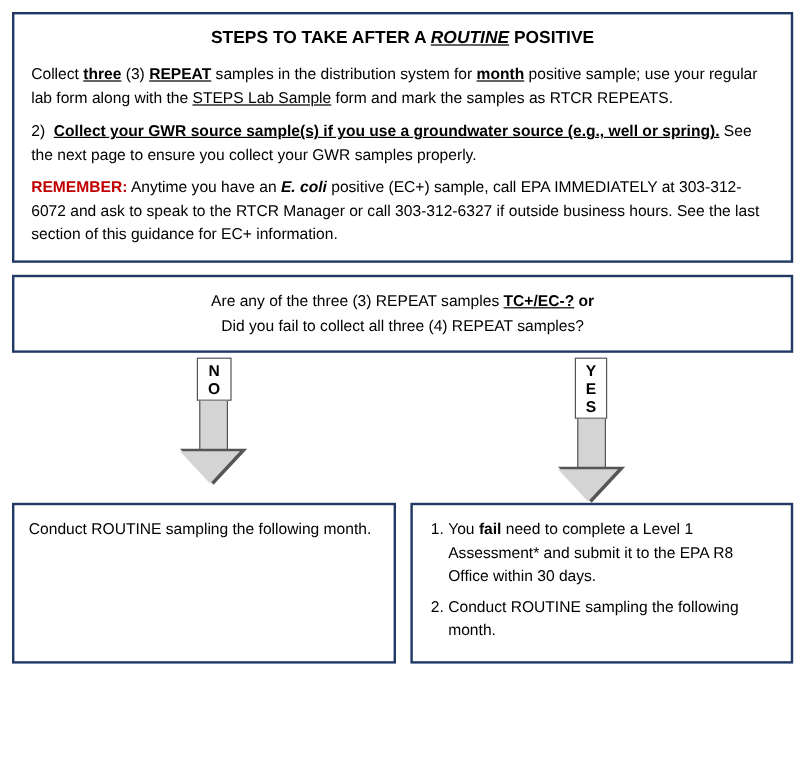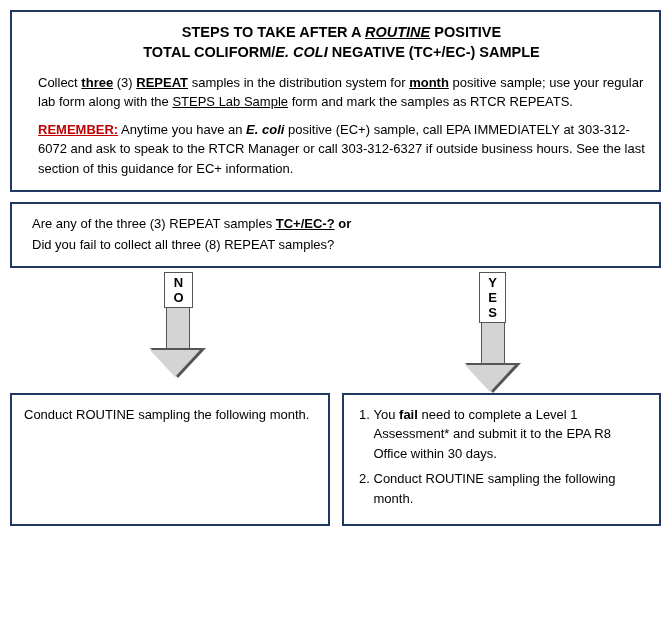--- a/index.html
+++ b/index.html
@@ -7,21 +7,21 @@
       font-family: Arial, sans-serif;
       font-size: 13px;
       background: #fff;
       width: 671px;
       min-height: 635px;
       padding: 10px;
     }
 
     .outer-border {
       border: 2.5px solid #1f3864;
-      padding: 10px 14px 12px 26px;
+      padding: 10px 14px 12px 14px;
       margin-bottom: 10px;
     }
 
     .main-title {
       text-align: center;
       font-size: 14.5px;
       font-weight: bold;
       line-height: 1.4;
       margin-bottom: 10px;
     }
@@ -63,37 +63,36 @@
     }
 
     .remember-block {
       margin-top: 8px;
       line-height: 1.5;
     }
 
     .remember-block .red-bold-underline {
       color: #c00000;
       font-weight: bold;
-      text-decoration: underline;
     }
 
     .remember-block .bold-italic {
       font-weight: bold;
       font-style: italic;
     }
 
     
     .flow-section {
       margin-top: 8px;
     }
 
     .flow-question-box {
       border: 2px solid #1f3864;
       padding: 10px 20px;
-      text-align: left;
+      text-align: center;
       line-height: 1.6;
       font-size: 13px;
       margin-bottom: 0;
     }
 
     .flow-question-box .underline {
       text-decoration: underline;
     }
 
     .flow-question-box .bold {
@@ -164,46 +163,48 @@
   </style>
 </head>
 <body>
 
 <div class="outer-border">
 
   <div class="main-title">
     <div>
       <span>STEPS TO TAKE AFTER A </span><span class="underline-italic">ROUTINE</span><span> POSITIVE</span>
     </div>
-    <div>
-      <span>TOTAL COLIFORM/</span><span class="italic">E. COLI</span><span> NEGATIVE (TC+/EC-) SAMPLE</span>
-    </div>
   </div>
 
   <div class="section">
     <div class="body-text">
       <p>
         Collect <span class="underline bold">three</span> (3) <span class="underline bold">REPEAT</span> samples in the distribution system for <span class="underline bold">month</span> positive sample; use your regular lab form along with the <span class="underline">STEPS Lab Sample</span> form and mark the samples as RTCR REPEATS.
       </p>
     </div>
   </div>
 
+  <div class="section">
+    <div class="body-text">
+      <span>2)&nbsp;&nbsp;</span><span class="bold underline">Collect your GWR source sample(s) if you use a groundwater source (e.g., well or spring).</span><span> See the next page to ensure you collect your GWR samples properly.</span>
+    </div>
+  </div>
 
   <div class="remember-block">
     <span class="red-bold-underline">REMEMBER:</span>
     <span> Anytime you have an </span><span class="bold-italic">E. coli</span><span> positive (EC+) sample, call EPA IMMEDIATELY at 303-312-6072 and ask to speak to the RTCR Manager or call 303-312-6327 if outside business hours.  See the last section of this guidance for EC+ information.</span>
   </div>
 
 </div>
 
 <div class="flow-section">
 
   <div class="flow-question-box">
     <div>Are any of the three (3) REPEAT samples <span class="bold underline">TC+/EC-?</span> <span class="bold">or</span></div>
-    <div>Did you fail to collect all three (8) REPEAT samples?</div>
+    <div>Did you fail to collect all three (4) REPEAT samples?</div>
   </div>
 
   <div class="arrows-row">
 
     <div class="arrow-col">
       <div class="arrow-wrapper">
         <div style="border:1.5px solid #555; padding:2px 8px; font-weight:bold; font-size:13px; text-align:center; background:#fff; margin-bottom:0;">N<br>O</div>
         <div style="position:relative; width:56px; height:70px;">
 
           <div style="position:absolute; left:50%; transform:translateX(-50%); top:0; width:24px; height:42px; background:#d4d4d4; border-left:1.5px solid #555; border-right:1.5px solid #555; border-top:none;"></div>

